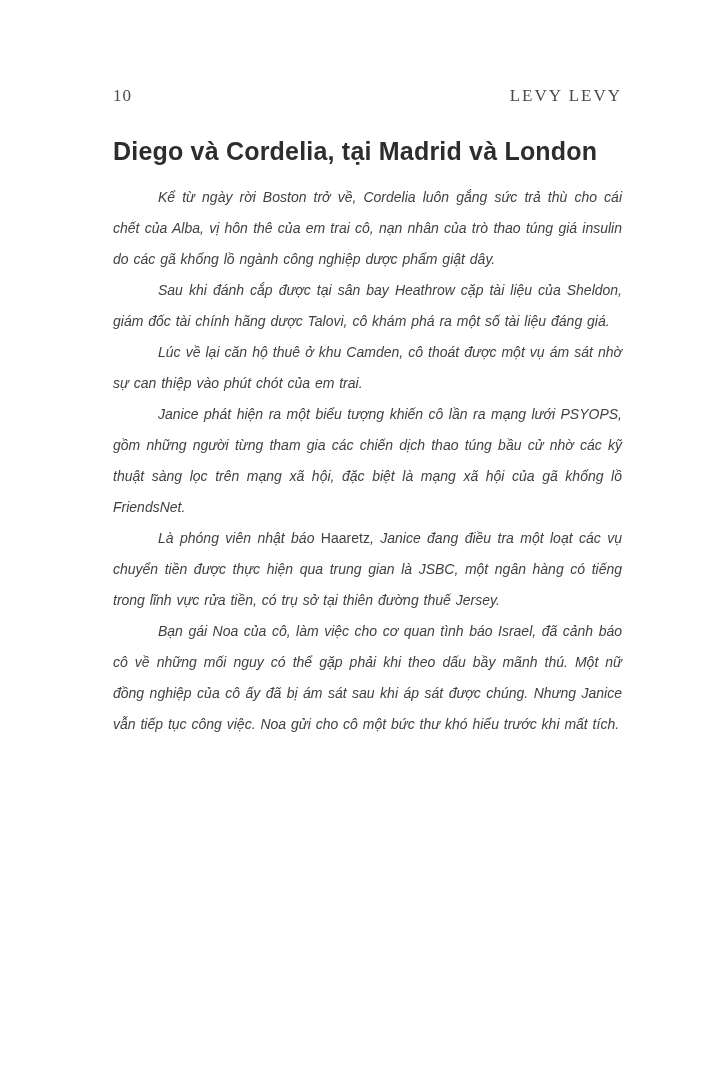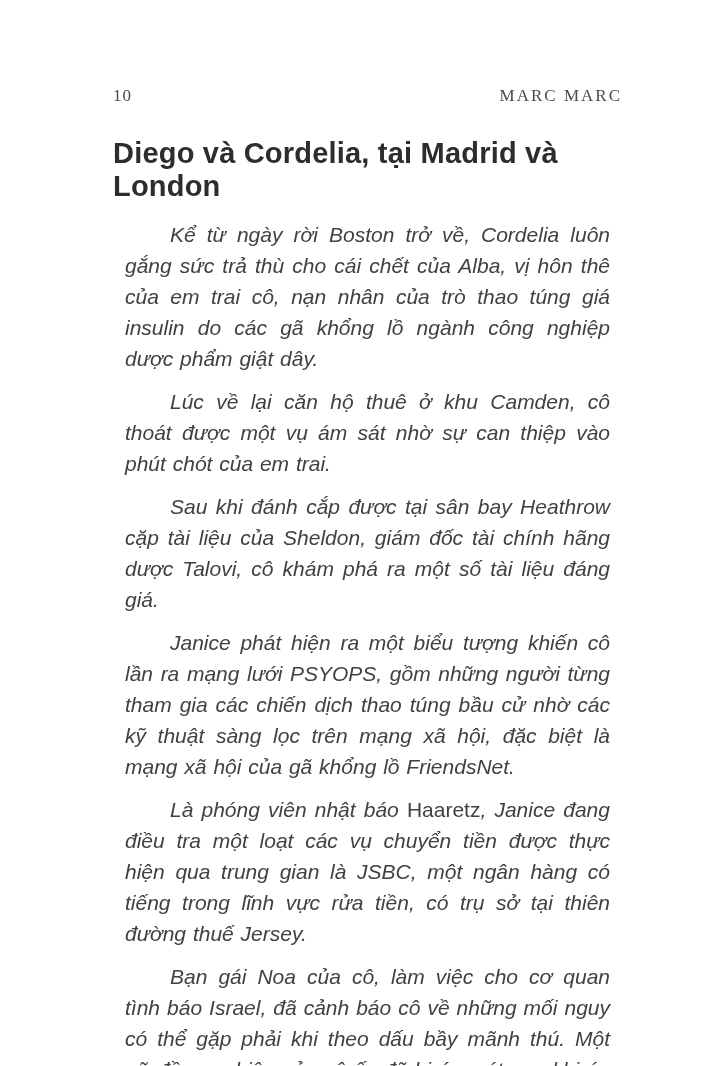--- a/index.html
+++ b/index.html
@@ -26,52 +26,52 @@
     font-size: 17px;
   }
   .page-num {
     letter-spacing: 1px;
   }
   .author {
     letter-spacing: 2px;
   }
   .content h2.section-heading {
     font-family: "Liberation Sans", "DejaVu Sans", sans-serif;
-    font-size: 29px;
+    font-size: 25px;
     font-weight: bold;
     color: #2d2d2d;
     letter-spacing: 0.2px;
     margin: 57px 0 16px 0;
   }
   .content h2.section-heading:first-child {
     margin-top: 31px;
   }
   .content p.para {
-    margin: 12px;
-    font-size: 21px;
+    margin: 0;
+    font-size: 14px;
     line-height: 31px;
     color: #414141;
     text-align: justify;
     text-indent: 45px;
     font-style: italic;
     word-spacing: 1px;
   }
   .seg-roman { font-style: normal; }
   .seg-italic { font-style: italic; }
 </style>
 </head>
 <body>
 
 <main class="page">
   <header class="running-head">
     <span class="page-num">10</span>
-    <span class="author">MARC MARC</span>
+    <span class="author">LEVY LEVY</span>
   </header>
   <div class="content" id="content">
       <h2 class="section-heading">Diego và Cordelia, tại Madrid và London</h2>
       <p class="para"><span class="seg-italic">Kể từ ngày rời Boston trở về, Cordelia luôn gắng sức trả thù cho cái chết của Alba, vị hôn thê của em trai cô, nạn nhân của trò thao túng giá insulin do các gã khổng lồ ngành công nghiệp dược phẩm giật dây.</span></p>
+      <p class="para"><span class="seg-italic">Sau khi đánh cắp được tại sân bay Heathrow cặp tài liệu của Sheldon, giám đốc tài chính hãng dược Talovi, cô khám phá ra một số tài liệu đáng giá.</span></p>
       <p class="para"><span class="seg-italic">Lúc về lại căn hộ thuê ở khu Camden, cô thoát được một vụ ám sát nhờ sự can thiệp vào phút chót của em trai.</span></p>
-      <p class="para"><span class="seg-italic">Sau khi đánh cắp được tại sân bay Heathrow cặp tài liệu của Sheldon, giám đốc tài chính hãng dược Talovi, cô khám phá ra một số tài liệu đáng giá.</span></p>
       <p class="para"><span class="seg-italic">Janice phát hiện ra một biểu tượng khiến cô lần ra mạng lưới PSYOPS, gồm những người từng tham gia các chiến dịch thao túng bầu cử nhờ các kỹ thuật sàng lọc trên mạng xã hội, đặc biệt là mạng xã hội của gã khổng lồ FriendsNet.</span></p>
       <p class="para"><span class="seg-italic">Là phóng viên nhật báo </span><span class="seg-roman">Haaretz</span><span class="seg-italic">, Janice đang điều tra một loạt các vụ chuyển tiền được thực hiện qua trung gian là JSBC, một ngân hàng có tiếng trong lĩnh vực rửa tiền, có trụ sở tại thiên đường thuế Jersey.</span></p>
       <p class="para"><span class="seg-italic">Bạn gái Noa của cô, làm việc cho cơ quan tình báo Israel, đã cảnh báo cô về những mối nguy có thể gặp phải khi theo dấu bầy mãnh thú. Một nữ đồng nghiệp của cô ấy đã bị ám sát sau khi áp sát được chúng. Nhưng Janice vẫn tiếp tục công việc. Noa gửi cho cô một bức thư khó hiểu trước khi mất tích.</span></p>
     </div>
 </main>
 
 </body></html>

